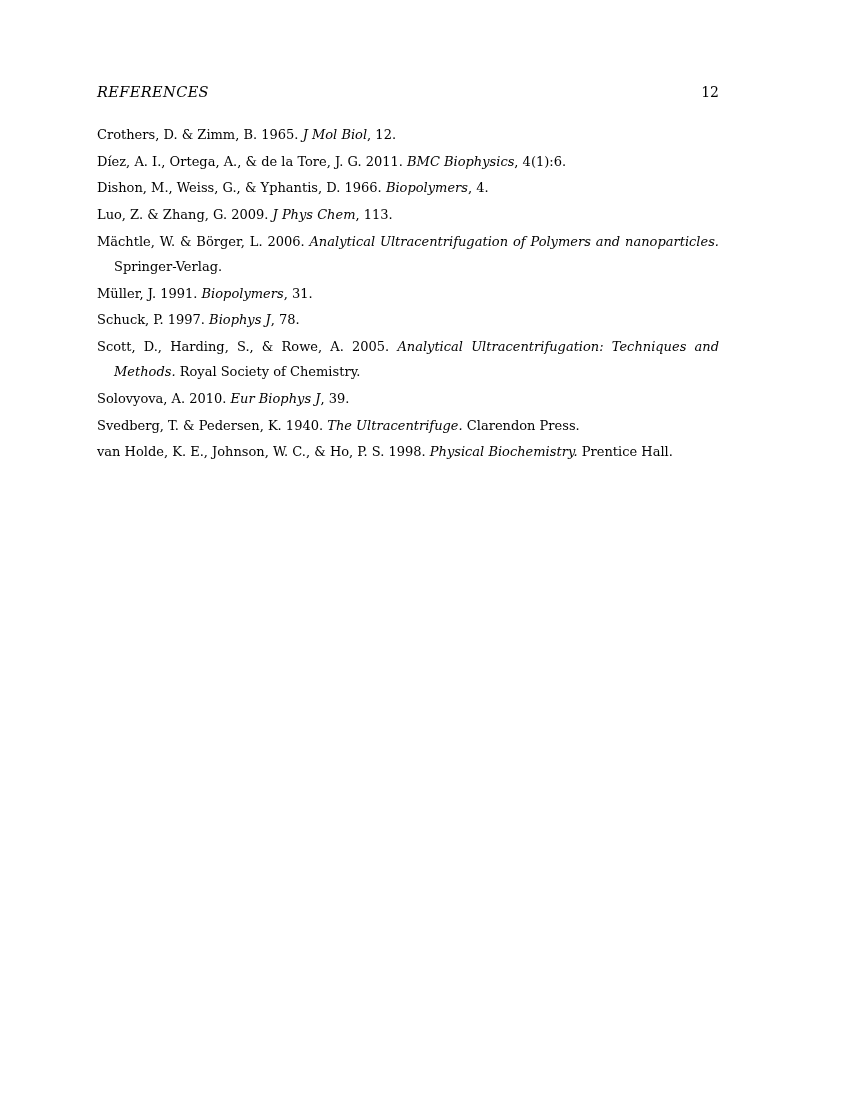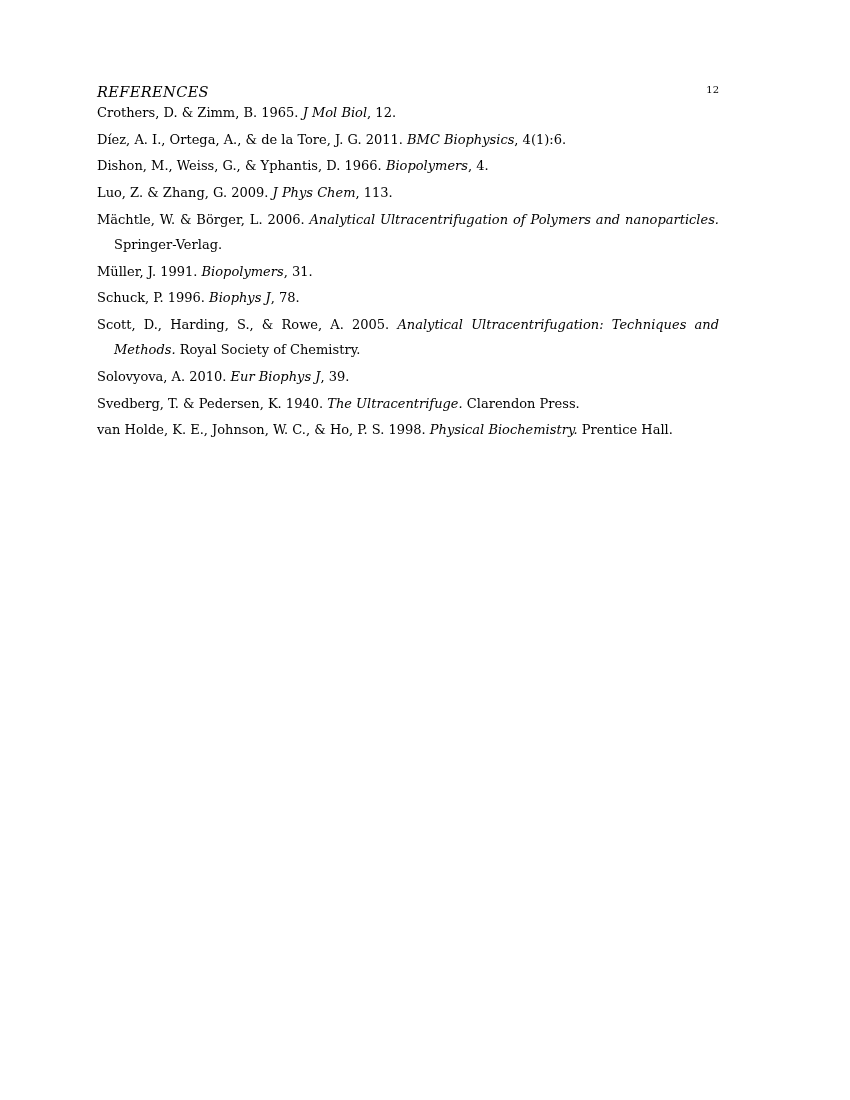--- a/index.html
+++ b/index.html
@@ -22,32 +22,33 @@
   }
   .content {
     position: absolute;
     left: 97px;
     top: 84px;
     width: 622px;
   }
   
   .header {
     display: flex;
-    align-items: flex-start;
+    align-items: center;
     justify-content: space-between;
     width: 100%;
+    margin-bottom: 22px;
     gap: 28px;
   }
   .header-title {
     font-style: italic;
     font-size: 14.5px;
     letter-spacing: 0.4px;
   }
   .header-pageno {
-    font-size: 10px;
+    font-size: 14px;
   }
   
   .reflist {
     width: 100%;
   }
   .ref-entry {
     font-size: 13px;
     line-height: 25.2px;
     text-align: justify;
     text-justify: inter-word;
@@ -74,21 +75,21 @@
       <span class="header-pageno">12</span>
     </div>
 
     <div class="reflist">
         <p class="ref-entry"><span>Crothers, D. &amp; Zimm, B. 1965. </span><i>J Mol Biol</i><span>, 12.</span></p>
         <p class="ref-entry"><span>Díez, A. I., Ortega, A., &amp; de la Tore, J. G. 2011. </span><i>BMC Biophysics</i><span>, 4(1):6.</span></p>
         <p class="ref-entry"><span>Dishon, M., Weiss, G., &amp; Yphantis, D. 1966. </span><i>Biopolymers</i><span>, 4.</span></p>
         <p class="ref-entry"><span>Luo, Z. &amp; Zhang, G. 2009. </span><i>J Phys Chem</i><span>, 113.</span></p>
         <p class="ref-entry"><span>Mächtle, W. &amp; Börger, L. 2006. </span><i>Analytical Ultracentrifugation of Polymers and nanoparticles.</i><span> Springer-Verlag.</span></p>
         <p class="ref-entry"><span>Müller, J. 1991. </span><i>Biopolymers</i><span>, 31.</span></p>
-        <p class="ref-entry"><span>Schuck, P. 1996. </span><i>Biophys J</i><span>, 78.</span></p>
+        <p class="ref-entry"><span>Schuck, P. 1997. </span><i>Biophys J</i><span>, 78.</span></p>
         <p class="ref-entry"><span>Scott, D., Harding, S., &amp; Rowe, A. 2005. </span><i>Analytical Ultracentrifugation: Techniques and Methods.</i><span> Royal Society of Chemistry.</span></p>
         <p class="ref-entry"><span>Solovyova, A. 2010. </span><i>Eur Biophys J</i><span>, 39.</span></p>
         <p class="ref-entry"><span>Svedberg, T. &amp; Pedersen, K. 1940. </span><i>The Ultracentrifuge.</i><span> Clarendon Press.</span></p>
         <p class="ref-entry"><span>van Holde, K. E., Johnson, W. C., &amp; Ho, P. S. 1998. </span><i>Physical Biochemistry.</i><span> Prentice Hall.</span></p>
       </div>
 
   </div>
 </div>
 
 </body></html>

